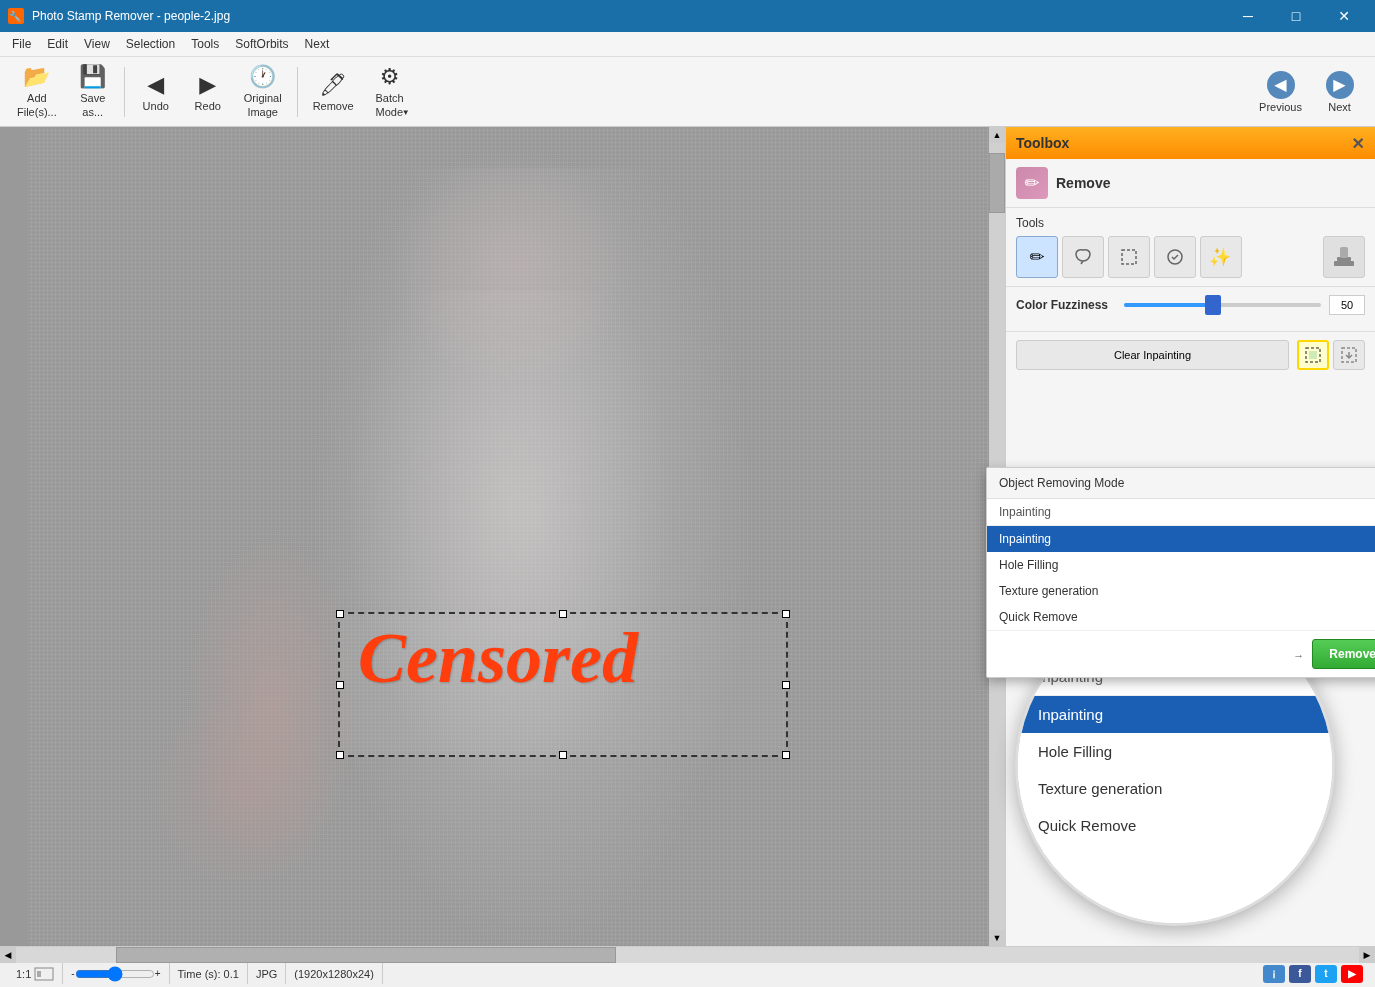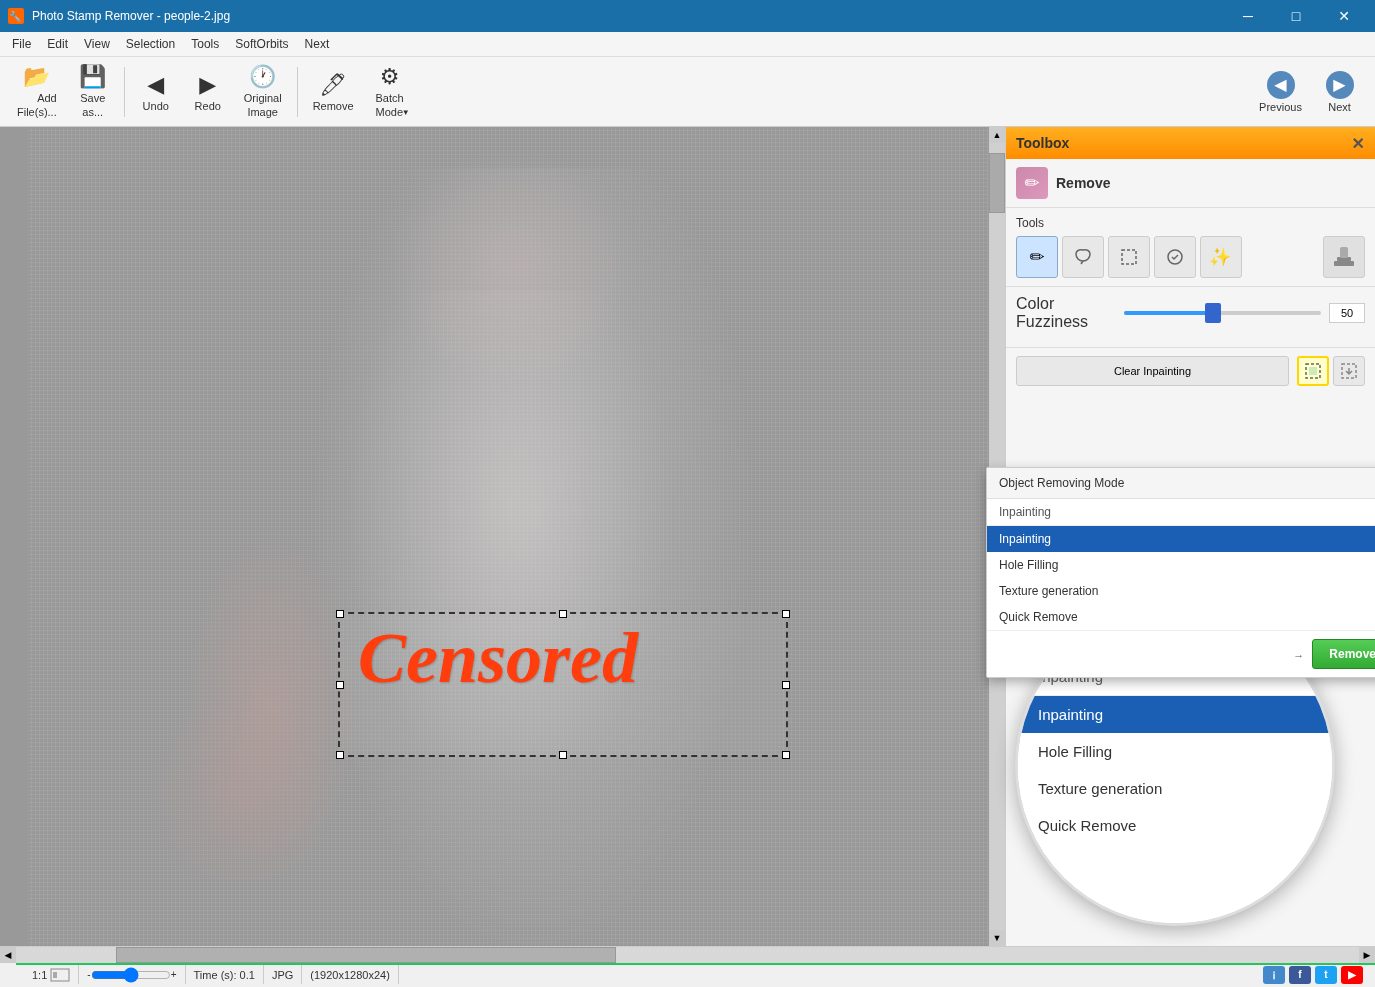--- a/index.html
+++ b/index.html
@@ -203,21 +203,21 @@
       border-radius: 3px;
       display: flex; align-items: center; justify-content: center;
       cursor: pointer;
       font-size: 14px;
       margin-left: auto;
     }
 
     
     .slider-section { padding: 8px 10px; }
     .slider-row { display: flex; align-items: center; gap: 8px; margin-bottom: 8px; }
-    .slider-label { font-size: 16px; color: #333; width: 100px; }
+    .slider-label { font-size: 12px; color: #333; width: 100px; font-weight: bold; }
     .slider-track { flex: 1; height: 4px; background: #ccc; border-radius: 2px; position: relative; }
     .slider-fill { height: 100%; background: #3399ff; border-radius: 2px; }
     .slider-thumb {
       position: absolute;
       top: -8px;
       width: 16px; height: 20px;
       background: #3366cc;
       border-radius: 2px;
       cursor: pointer;
     }
@@ -324,28 +324,27 @@
       border-top: 1px solid #ccc;
     }
     .h-scroll-arrow { width: 16px; height: 16px; background: #ccc; display: flex; align-items: center; justify-content: center; cursor: pointer; font-size: 9px; flex-shrink: 0; }
     .h-scroll-track { flex: 1; height: 16px; background: #d8d8d8; position: relative; }
     .h-scroll-thumb { position: absolute; left: 100px; top: 0; width: 500px; height: 16px; background: #b0b0b0; border: 1px solid #999; }
 
     
     .status-bar {
       height: 22px;
       background: #f0f0f0;
-      border-top: 3px solid #22c55e;
+      border-top: 1px solid #22c55e;
       display: flex;
       align-items: center;
       padding: 0 8px;
       gap: 0;
       font-size: 11px;
       color: #333;
-      margin-left: 16px;
     }
     .status-section {
       padding: 0 8px;
       border-right: 1px solid #ccc;
       height: 100%;
       display: flex;
       align-items: center;
     }
     .status-social { display: flex; gap: 4px; margin-left: auto; padding-right: 4px; }
     .social-btn { width: 22px; height: 18px; border-radius: 3px; display: flex; align-items: center; justify-content: center; font-size: 10px; color: white; cursor: pointer; font-weight: bold; }
@@ -379,21 +378,21 @@
   <span class="menu-item">Selection</span>
   <span class="menu-item">Tools</span>
   <span class="menu-item">SoftOrbits</span>
   <span class="menu-item">Next</span>
 </div>
 
 <div class="toolbar">
 
   <div class="toolbar-btn">
     <span class="toolbar-icon">📂</span>
-    <span style="text-align:right;line-height:1.2">Add<br>File(s)...</span>
+    <span style="text-align:center;line-height:1.2">Add<br>File(s)...</span>
   </div>
 
   <div class="toolbar-btn">
     <span class="toolbar-icon">💾</span>
     <span style="text-align:center;line-height:1.2">Save<br>as...</span>
   </div>
 
   <div class="toolbar-separator"></div>
 
   <div class="toolbar-btn">

